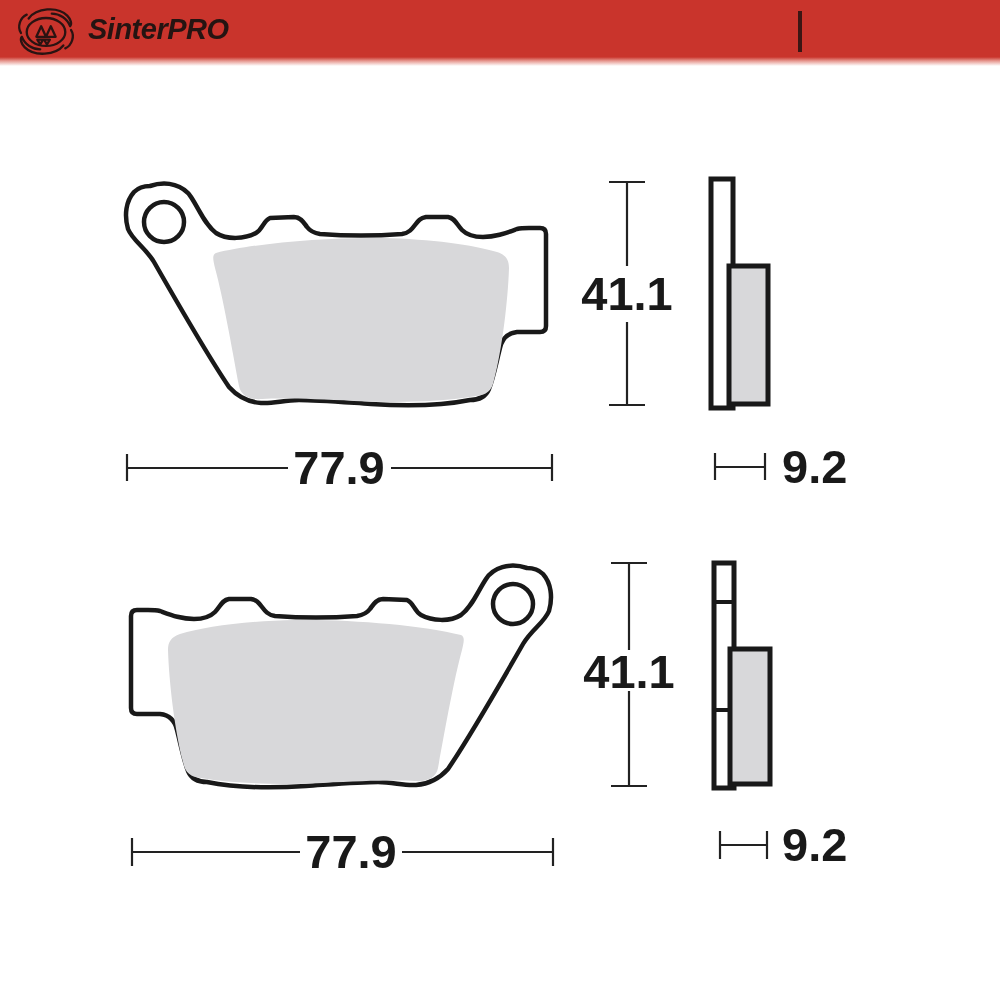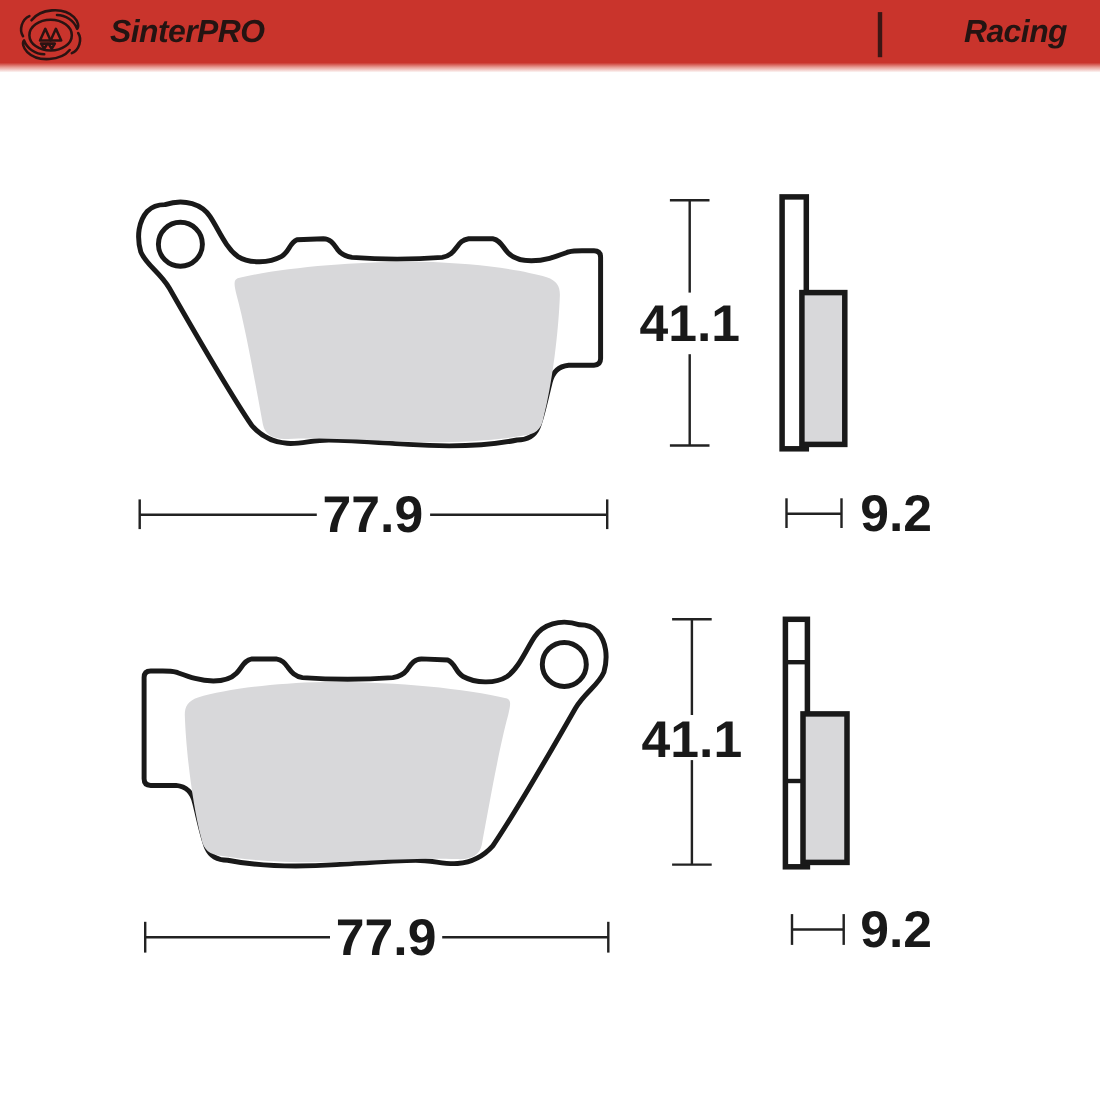--- a/index.html
+++ b/index.html
@@ -7,21 +7,21 @@
     position:relative;width:1000px;height:1000px;background:#ffffff;
     font-family:"Liberation Sans", sans-serif;overflow:hidden;
   }
   
   .topbar{
     position:absolute;left:0;top:0;width:1000px;height:66px;
     background:linear-gradient(to bottom,#c9342c 0px,#c9342c 57px,#e79a92 61px,#ffffff 66px);
   }
   .brand-logo{position:absolute;left:13px;top:4px;width:66px;height:54px;}
   .brand-name{
-    position:absolute;left:100px;top:0;height:58px;line-height:58px;
+    position:absolute;left:88px;top:0;height:58px;line-height:58px;
     font-size:29px;font-weight:700;font-style:italic;color:#241412;letter-spacing:-0.5px;
   }
   .header-divider{position:absolute;left:798px;top:11px;width:4px;height:41px;background:#3b1614;}
   .series-name{
     position:absolute;right:30px;top:0;height:58px;line-height:58px;
     font-size:29px;font-weight:700;font-style:italic;color:#241412;letter-spacing:-0.5px;
   }
   
   .drawing{position:absolute;left:0;top:0;width:1000px;height:1000px;}
   .dim-text{
@@ -43,21 +43,20 @@
         <path d="M7 30 C 3 24, 6 14, 13 11"></path>
         <path d="M59 27 C 63 33, 60 43, 53 46"></path>
         <path d="M23 34 L28 23 L33 34 Z"></path>
         <path d="M33 34 L38 23 L43 34 Z"></path>
         <path d="M24 37 L27 42 L30 37 Z"></path>
         <path d="M31 37 L34 42 L37 37 Z"></path>
       </g>
     </svg>
     <span class="brand-name">SinterPRO</span>
     <div class="header-divider"></div>
-    <span class="series-name">Racing</span>
   </div>
 
   <svg class="drawing" viewBox="0 0 1000 1000">
     <defs>
 
       <path id="padOutline" d="
         M 150 186
         C 168 180 184 186 191 197
         C 199 209 205 225 216 233
         C 227 240 245 239 256 233

